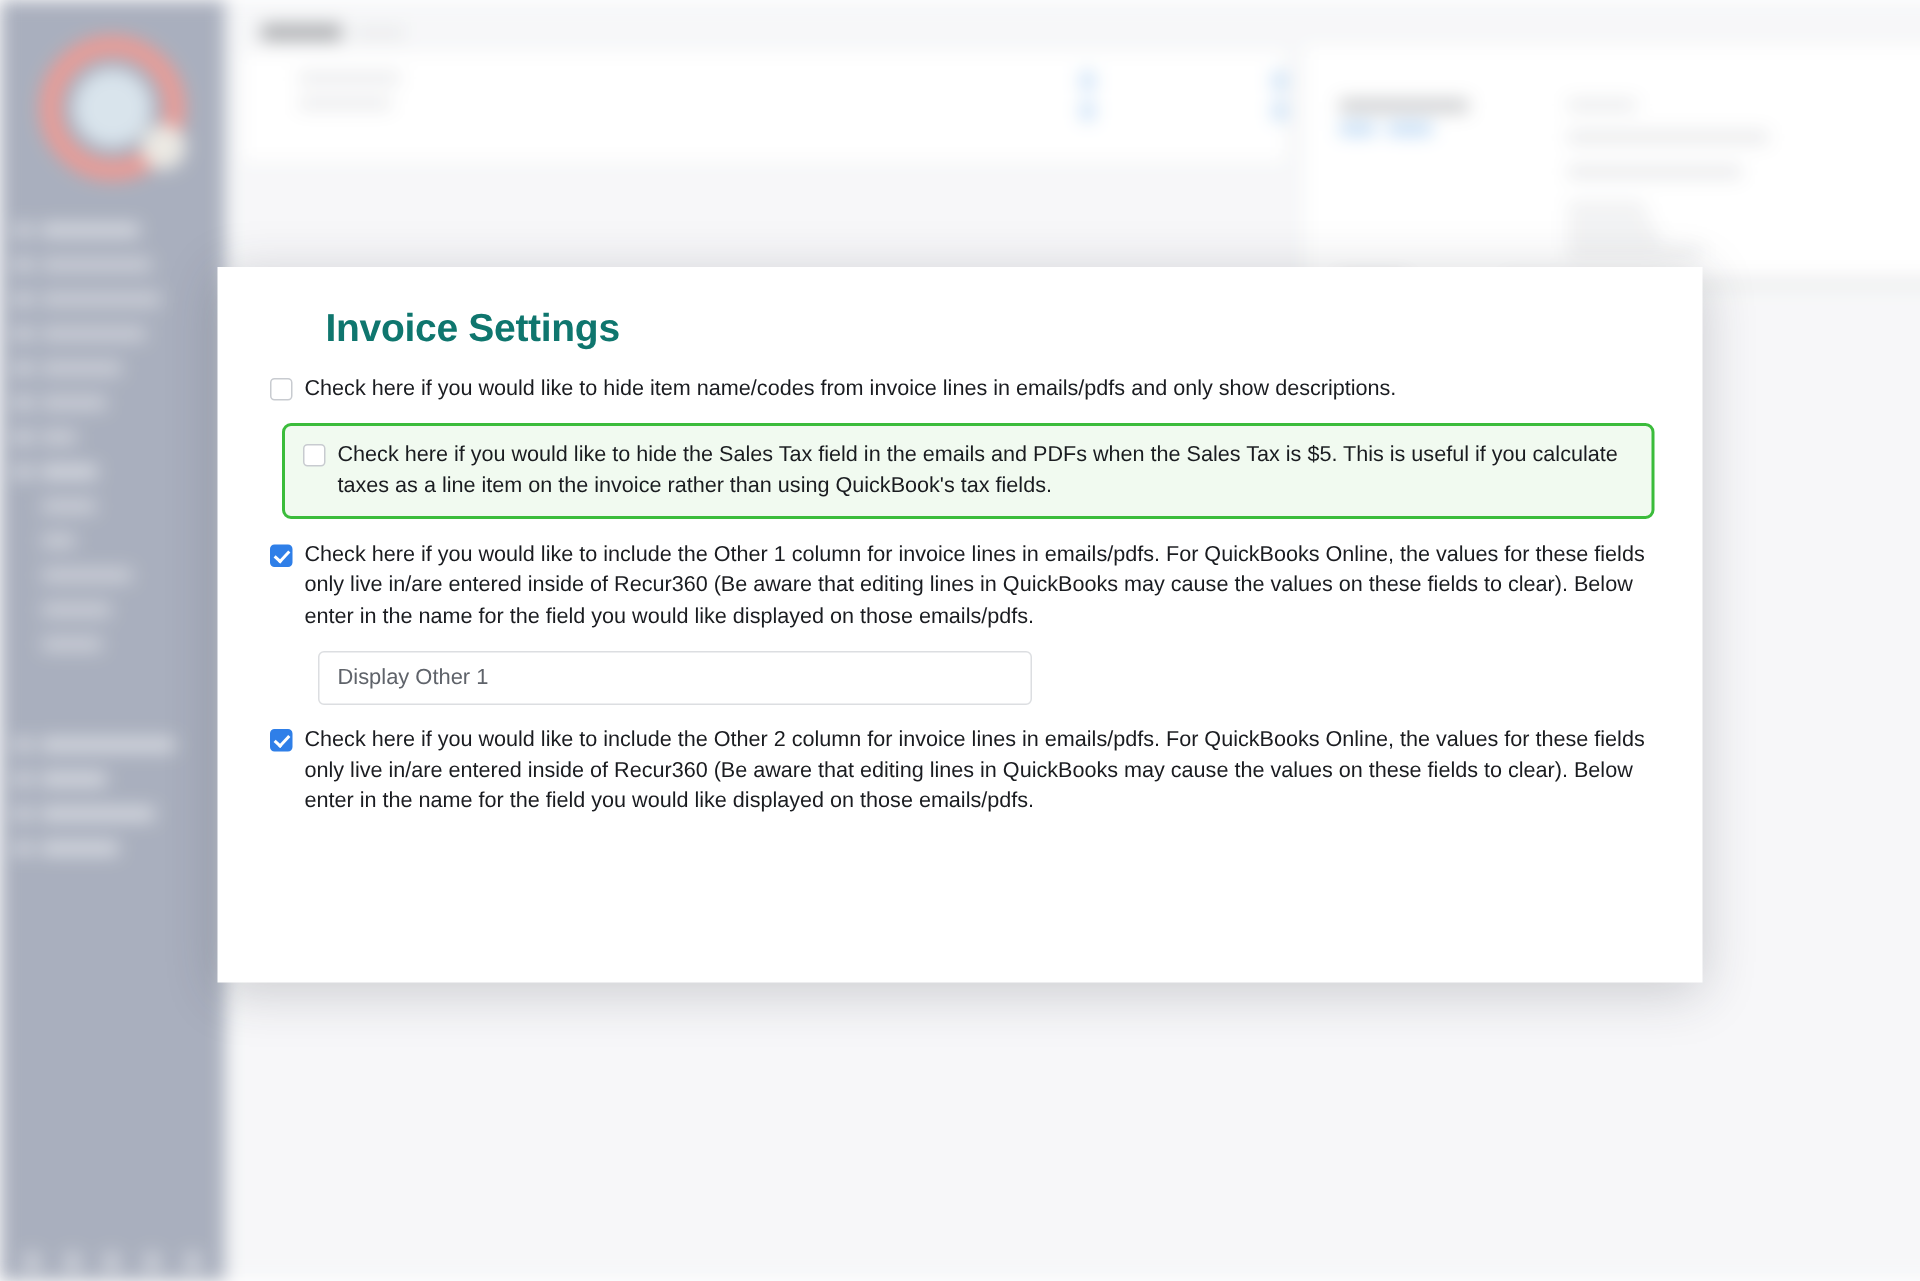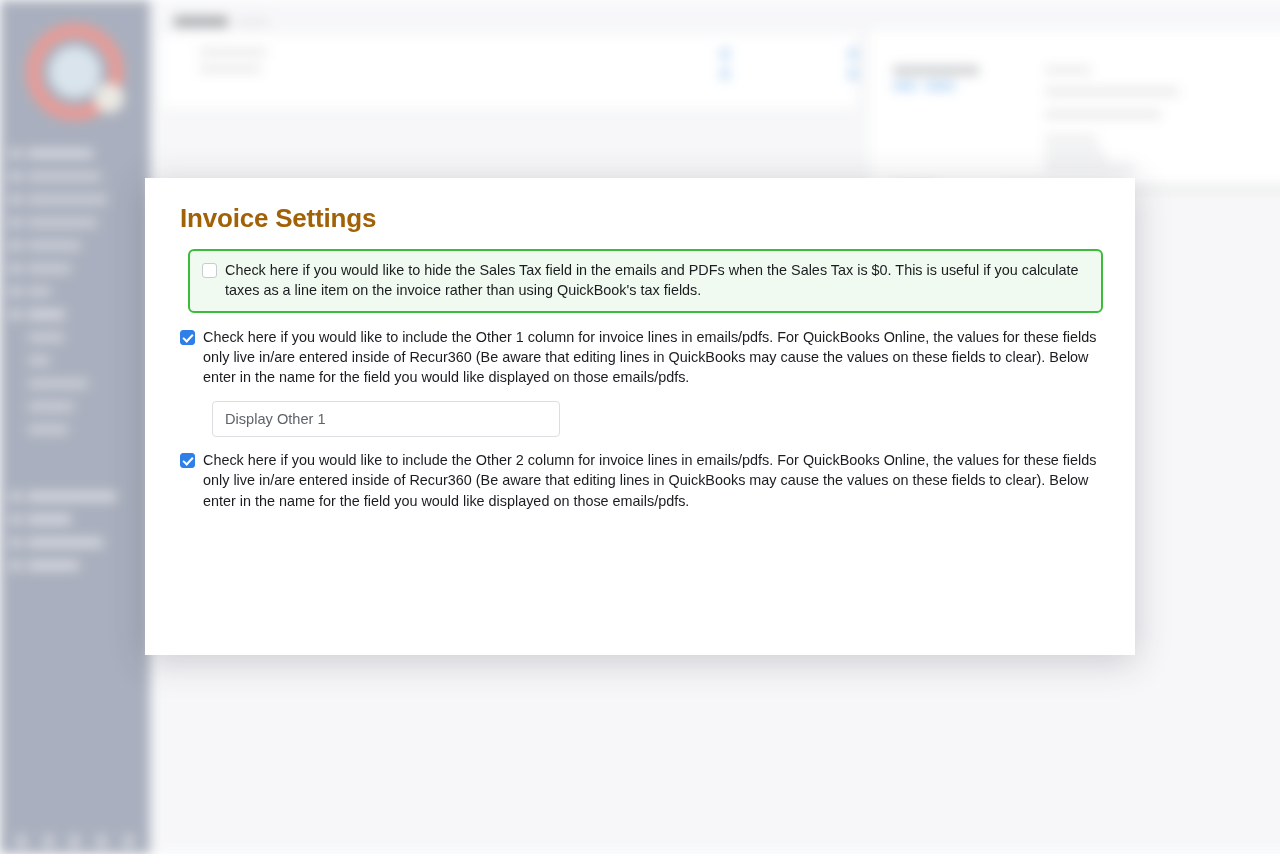--- a/index.html
+++ b/index.html
@@ -119,24 +119,25 @@
     position: absolute;
     left: 145px; top: 178px;
     width: 990px; height: 477px;
     background: #ffffff;
     box-shadow: 0 6px 34px rgba(40,45,60,0.22);
     padding: 26px 24px 0 35px;
   }
   #modal-title {
     font-size: 26px;
     font-weight: bold;
-    color: #a16207;
+    color: #0f766e;
     letter-spacing: -0.2px;
     margin-bottom: 16px;
     line-height: 1.1;
+    margin-left: 37px;
   }
 
   .opt-row {
     display: flex;
     align-items: flex-start;
     gap: 8px;
     margin-bottom: 13px;
   }
   .opt-row .lbl {
     font-size: 14.4px;
@@ -176,21 +177,21 @@
     background: #f1faf0;
     border-radius: 6px;
     padding: 9px 12px 10px 12px;
     margin: 4px 0 14px 0;
     margin-left: 8px;
     margin-right: 8px;
   }
   .highlight-box .opt-row { margin-bottom: 0; }
 
   .field {
-    width: 348px;
+    width: 476px;
     height: 36px;
     margin: 9px 0 13px 32px;
     border: 1px solid #dcdee1;
     border-radius: 4px;
     background: #fff;
     display: flex; align-items: center;
     padding: 0 12px;
   }
   .field input {
     border: 0; outline: 0;
@@ -376,26 +377,30 @@
     </div>
   </div>
 </div>
 
 <div id="dimmer"></div>
 
 <div id="modal">
 
   <div id="modal-title">Invoice Settings</div>
 
+  <div class="opt-row">
+    <span class="cb off"></span>
+    <span class="lbl">Check here if you would like to hide item name/codes from invoice lines in emails/pdfs and only show descriptions.</span>
+  </div>
 
 
   <div class="highlight-box">
     <div class="opt-row">
       <span class="cb off"></span>
-      <span class="lbl">Check here if you would like to hide the Sales Tax field in the emails and PDFs when the Sales Tax is $0. This is useful if you calculate taxes as a line item on the invoice rather than using QuickBook's tax fields.</span>
+      <span class="lbl">Check here if you would like to hide the Sales Tax field in the emails and PDFs when the Sales Tax is $5. This is useful if you calculate taxes as a line item on the invoice rather than using QuickBook's tax fields.</span>
     </div>
   </div>
 
   <div class="opt-row">
     <span class="cb on"></span>
     <span class="lbl">Check here if you would like to include the Other 1 column for invoice lines in emails/pdfs. For QuickBooks Online, the values for these fields only live in/are entered inside of Recur360 (Be aware that editing lines in QuickBooks may cause the values on these fields to clear). Below enter in the name for the field you would like displayed on those emails/pdfs.</span>
   </div>
 
   <div class="field">
     <input type="text" placeholder="Display Other 1" style="">

